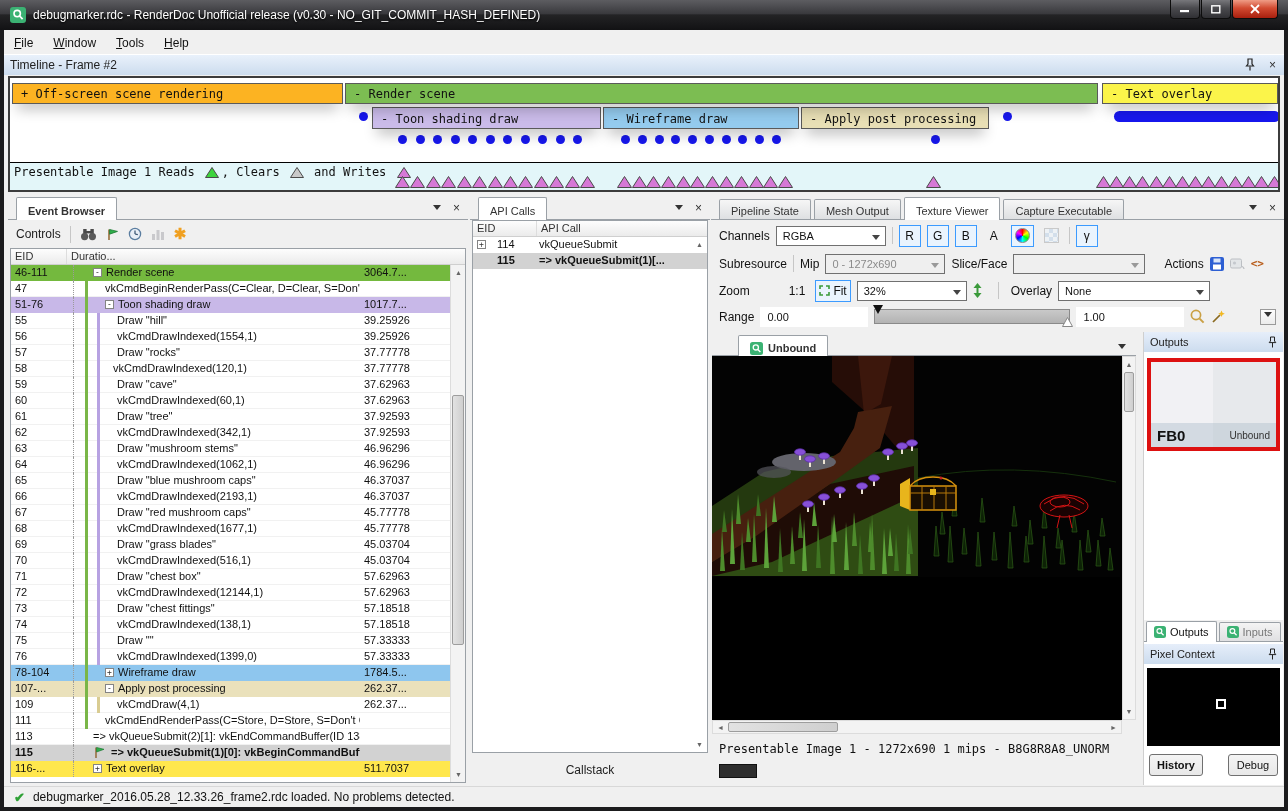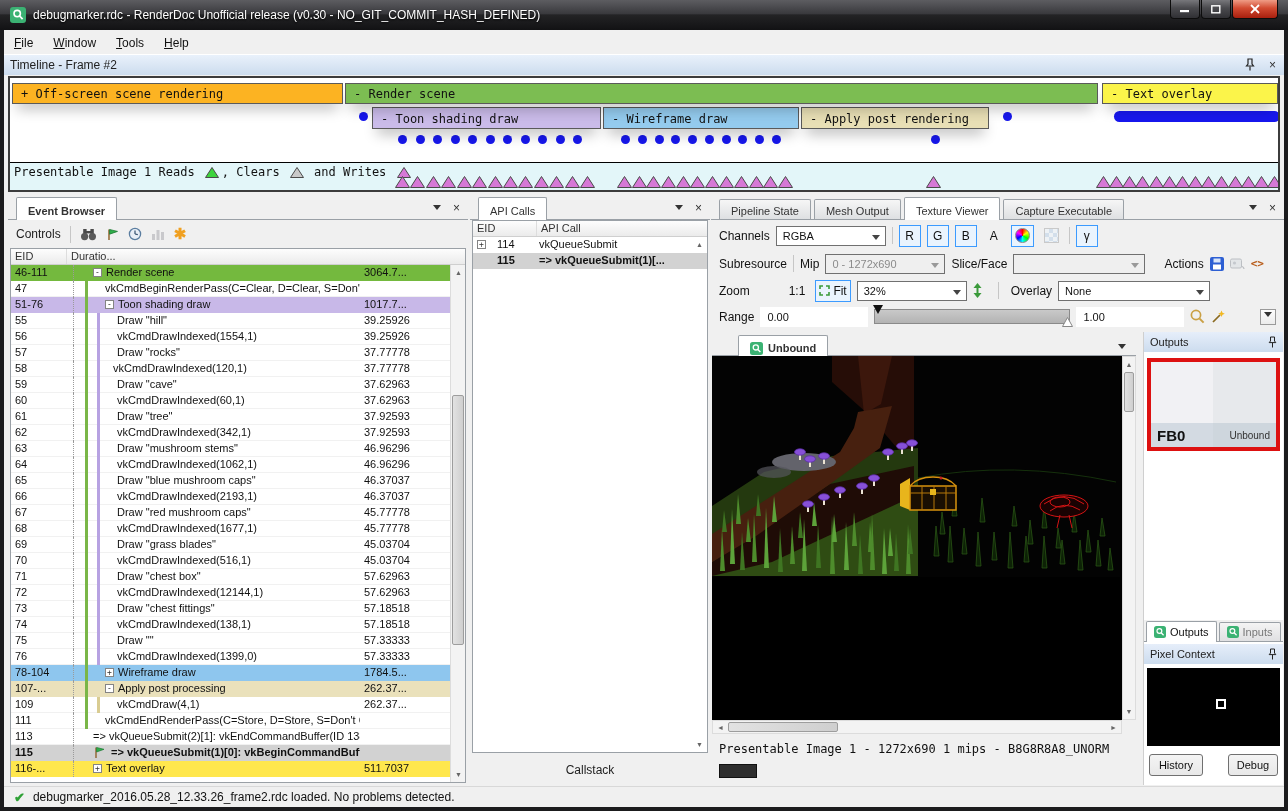--- a/index.html
+++ b/index.html
@@ -167,21 +167,21 @@
         <div class="tl-dot" style="left: 493px; top: 57px; background: rgb(23, 23, 238);"></div>
         <div class="tl-dot" style="left: 475.5px; top: 57px; background: rgb(23, 23, 238);"></div>
         <div class="tl-dot" style="left: 458px; top: 57px; background: rgb(23, 23, 238);"></div>
         <div class="tl-dot" style="left: 440.5px; top: 57px; background: rgb(23, 23, 238);"></div>
         <div class="tl-dot" style="left: 423px; top: 57px; background: rgb(23, 23, 238);"></div>
         <div class="tl-dot" style="left: 405.5px; top: 57px; background: rgb(23, 23, 238);"></div>
         <div class="tl-dot" style="left: 388px; top: 57px; background: rgb(23, 23, 238);"></div>
         <div class="tl-pill" style="left: 1104px; top: 33px; width: 166px; background: rgb(23, 23, 238);"></div>
         <div class="tl-dot" style="left: 993px; top: 34px; background: rgb(23, 23, 238);"></div>
         <div class="tl-dot" style="left: 349px; top: 34px; background: rgb(23, 23, 238);"></div>
-        <div class="bar sub" style="left: 791px; width: 188px; background: rgb(232, 223, 181);">- Apply post rendering</div>
+        <div class="bar sub" style="left: 791px; width: 188px; background: rgb(232, 223, 181);">- Apply post processing</div>
         <div class="bar sub" style="left: 593px; width: 196px; background: rgb(148, 203, 238);">- Wireframe draw</div>
         <div class="bar sub" style="left: 362px; width: 229px; background: rgb(202, 187, 233);">- Toon shading draw</div>
         <div class="bar" style="left: 1092px; width: 176px; background: rgb(251, 244, 74);">- Text overlay</div>
         <div class="bar" style="left: 335px; width: 753px; background: rgb(124, 189, 82);">- Render scene</div>
         <div class="bar" style="left: 2px; width: 331px; background: rgb(252, 179, 34);">+ Off-screen scene rendering</div>
       <div class="tl-strip" id="tl-strip" style="background: rgb(227, 246, 249);">
         <div class="legend" id="tl-legend"><span>Presentable Image 1 Reads </span><svg width="14" height="11" style="vertical-align:-1px;margin:0 3px;">
               <polygon points="7,0.5 13.5,10.5 0.5,10.5" fill="#3ed43e" stroke="#4a4a4a"></polygon>
             </svg><span>, Clears </span><svg width="14" height="11" style="vertical-align:-1px;margin:0 3px;">
               <polygon points="7,0.5 13.5,10.5 0.5,10.5" fill="#c9c9c9" stroke="#4a4a4a"></polygon>
@@ -1017,21 +1017,21 @@
       <div class="strip-hdr" style="position:absolute;left:0;right:0;top:312px;">
         <span>Pixel Context</span>
         <svg width="9" height="12" style="position:absolute;right:6px;top:4px;">
             <path d="M2.5 1h4v4l1.3 1.6H1.2L2.5 5z" fill="none" stroke="#222"></path>
             <line x1="4.5" y1="7" x2="4.5" y2="11.5" stroke="#222"></line>
           </svg>
       </div>
       <div class="pc-black">
           <div class="pc-sq"></div>
         </div>
-      <div class="btn" style="left:5px;top:422px;width:54px;">
+      <div class="btn" style="left:5px;top:422px;width:54px;font-weight:bold;">
           <span>History</span>
         </div>
       <div class="btn" style="left:84px;top:422px;width:50px;">
           <span>Debug</span>
         </div>
     </div>
   </div>
 
   <div class="statusbar">
     <span class="check">✔</span>

